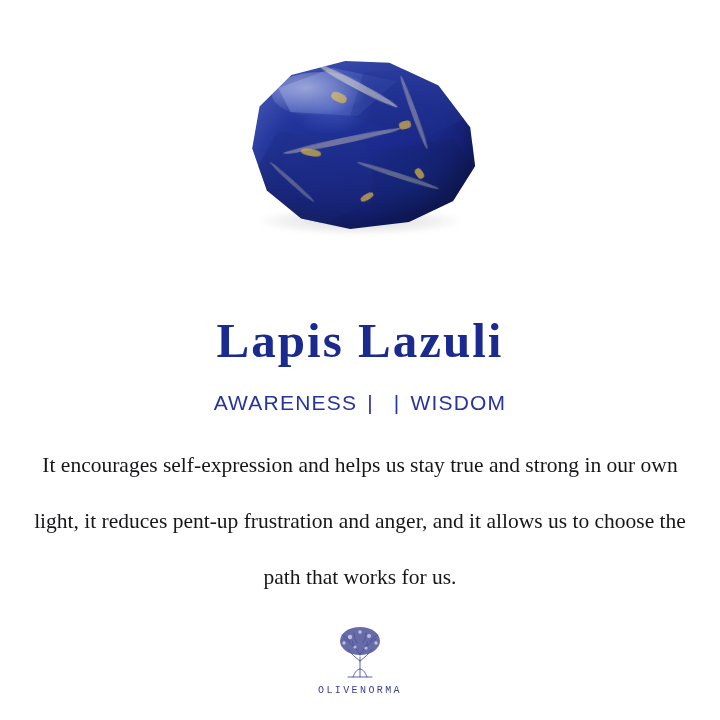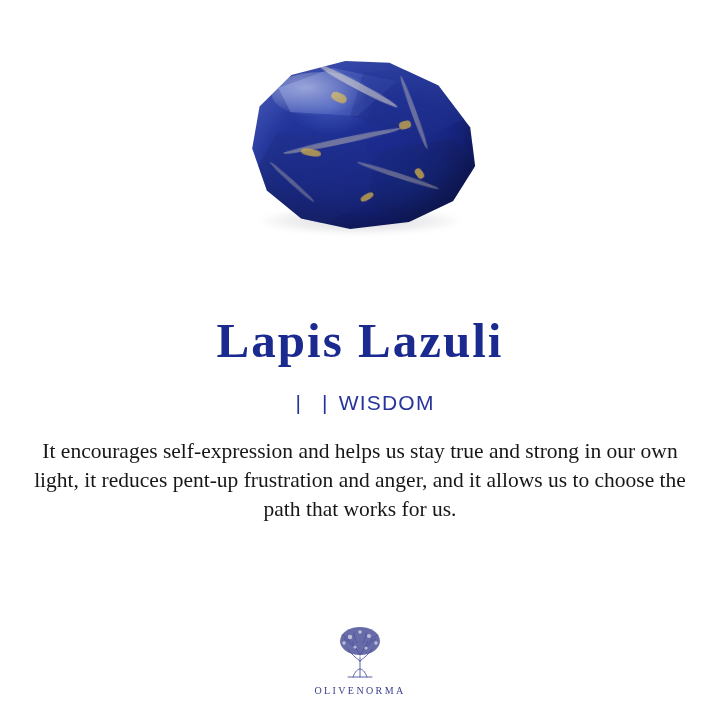--- a/index.html
+++ b/index.html
@@ -149,42 +149,42 @@
     margin: 0 10px;
     color: #27349c;
     font-weight: 300;
   }
   .description {
     margin-top: 22px;
     width: 660px;
     text-align: center;
     font-family: "Liberation Serif", serif;
     font-size: 21.5px;
-    line-height: 29px;
+    line-height: 56px;
     color: #17171a;
   }
 
   
   .brand {
     position: absolute;
     left: 0;
     right: 0;
     bottom: 24px;
     display: flex;
     flex-direction: column;
     align-items: center;
   }
   .brand-logo {
     width: 72px;
     height: 62px;
     opacity: 0.9;
   }
   .brand-name {
     margin-top: 2px;
-    font-family: Liberation Serif, serif;
+    font-family: Liberation Mono, monospace;
     font-size: 10px;
     letter-spacing: 2.4px;
     color: #3a3f8f;
   }
 </style>
 </head>
 <body>
 
 <div class="card">
 
@@ -207,20 +207,21 @@
         <div class="pyrite p4"></div>
         <div class="pyrite p5"></div>
         <div class="highlight"></div>
       </div>
     </div>
   </div>
 
   <div class="title">Lapis  Lazuli</div>
 
   <div class="keywords">
+    <span class="kw">AWARENESS</span>
     <span class="sep">|</span>
     <span class="sep">|</span>
     <span class="kw">WISDOM</span>
   </div>
 
   <div class="description">It encourages self-expression and helps us stay true and strong in our own light, it reduces pent-up frustration and anger, and it allows us to choose the path that works for us.</div>
 
   <div class="brand">
     <svg class="brand-logo" viewBox="0 0 72 62">
       <g stroke="#3a3f8f" fill="none" stroke-width="0.9" stroke-linecap="round">

